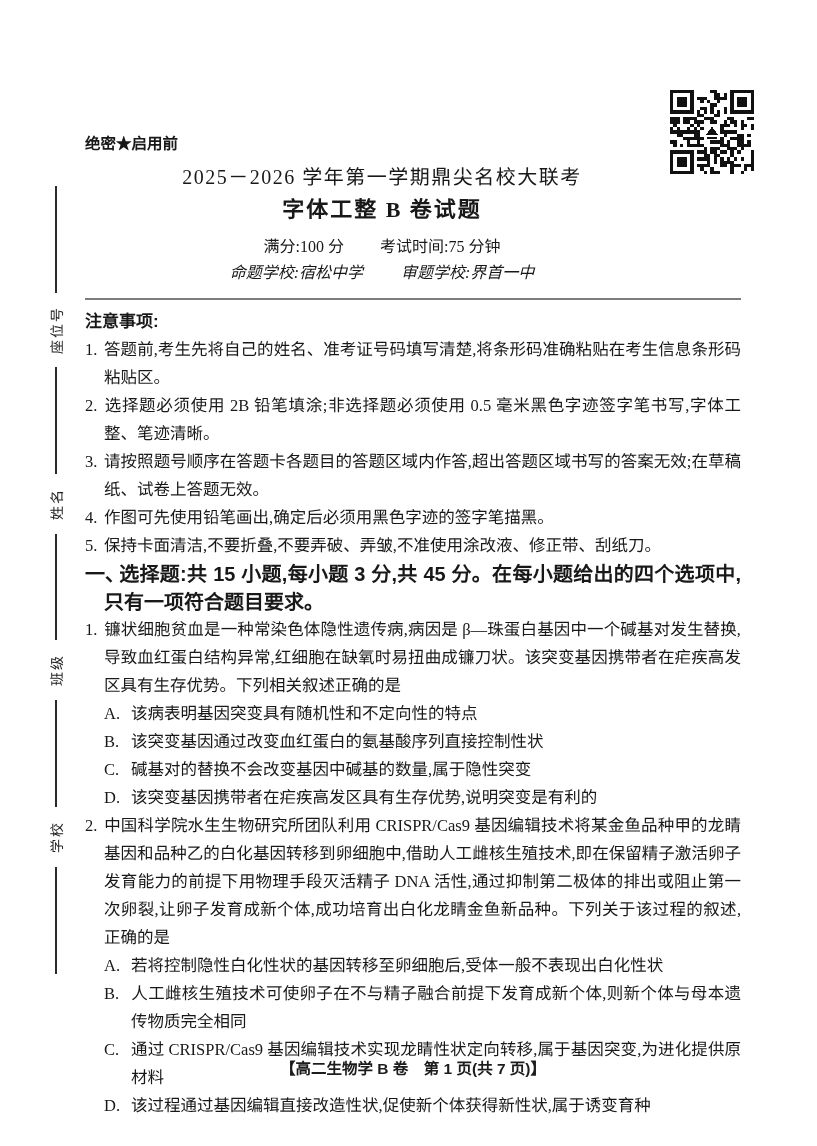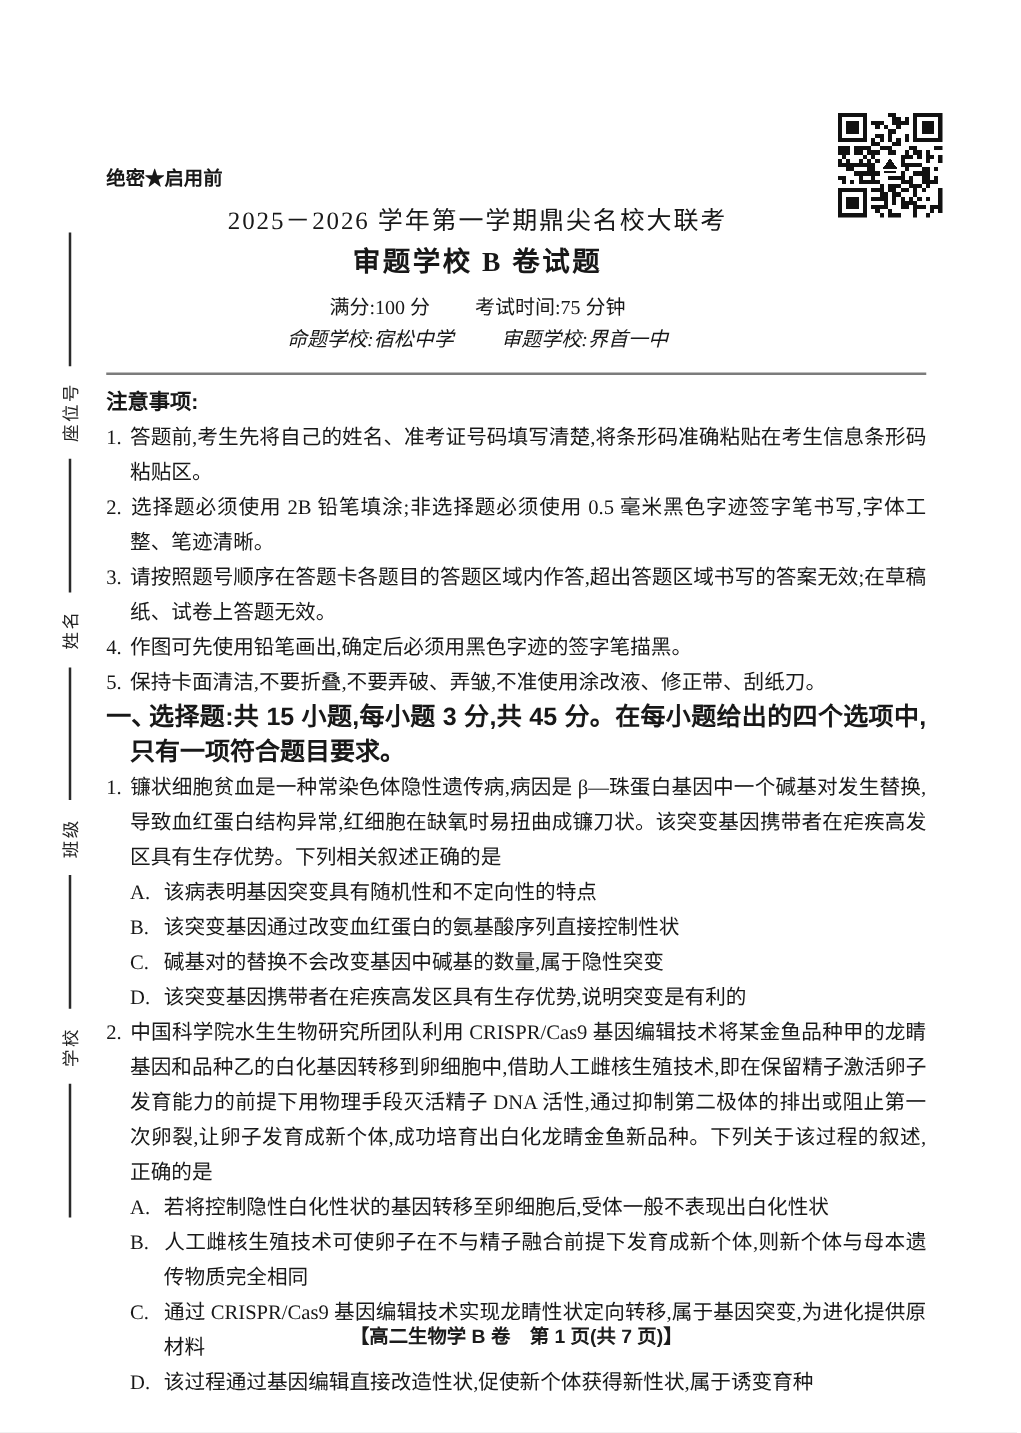--- a/index.html
+++ b/index.html
@@ -387,21 +387,21 @@
         <rect x="11" y="13.9" width="3" height="0.55" fill="#111"></rect>
       </svg>
   </div>
 
   <main class="content">
 
     <div class="security">绝密★启用前</div>
 
     <header class="header-main">
       <div class="session">2025－2026 学年第一学期鼎尖名校大联考</div>
-      <div class="paper-title">审题学校 B 卷试题</div>
+      <div class="paper-title">字体工整 B 卷试题</div>
       <div class="meta">
         <span>满分:100 分</span>
         <span>考试时间:75 分钟</span>
       </div>
       <div class="meta schools">
         <span>命题学校:宿松中学</span>
         <span>审题学校:界首一中</span>
       </div>
     </header>
 

